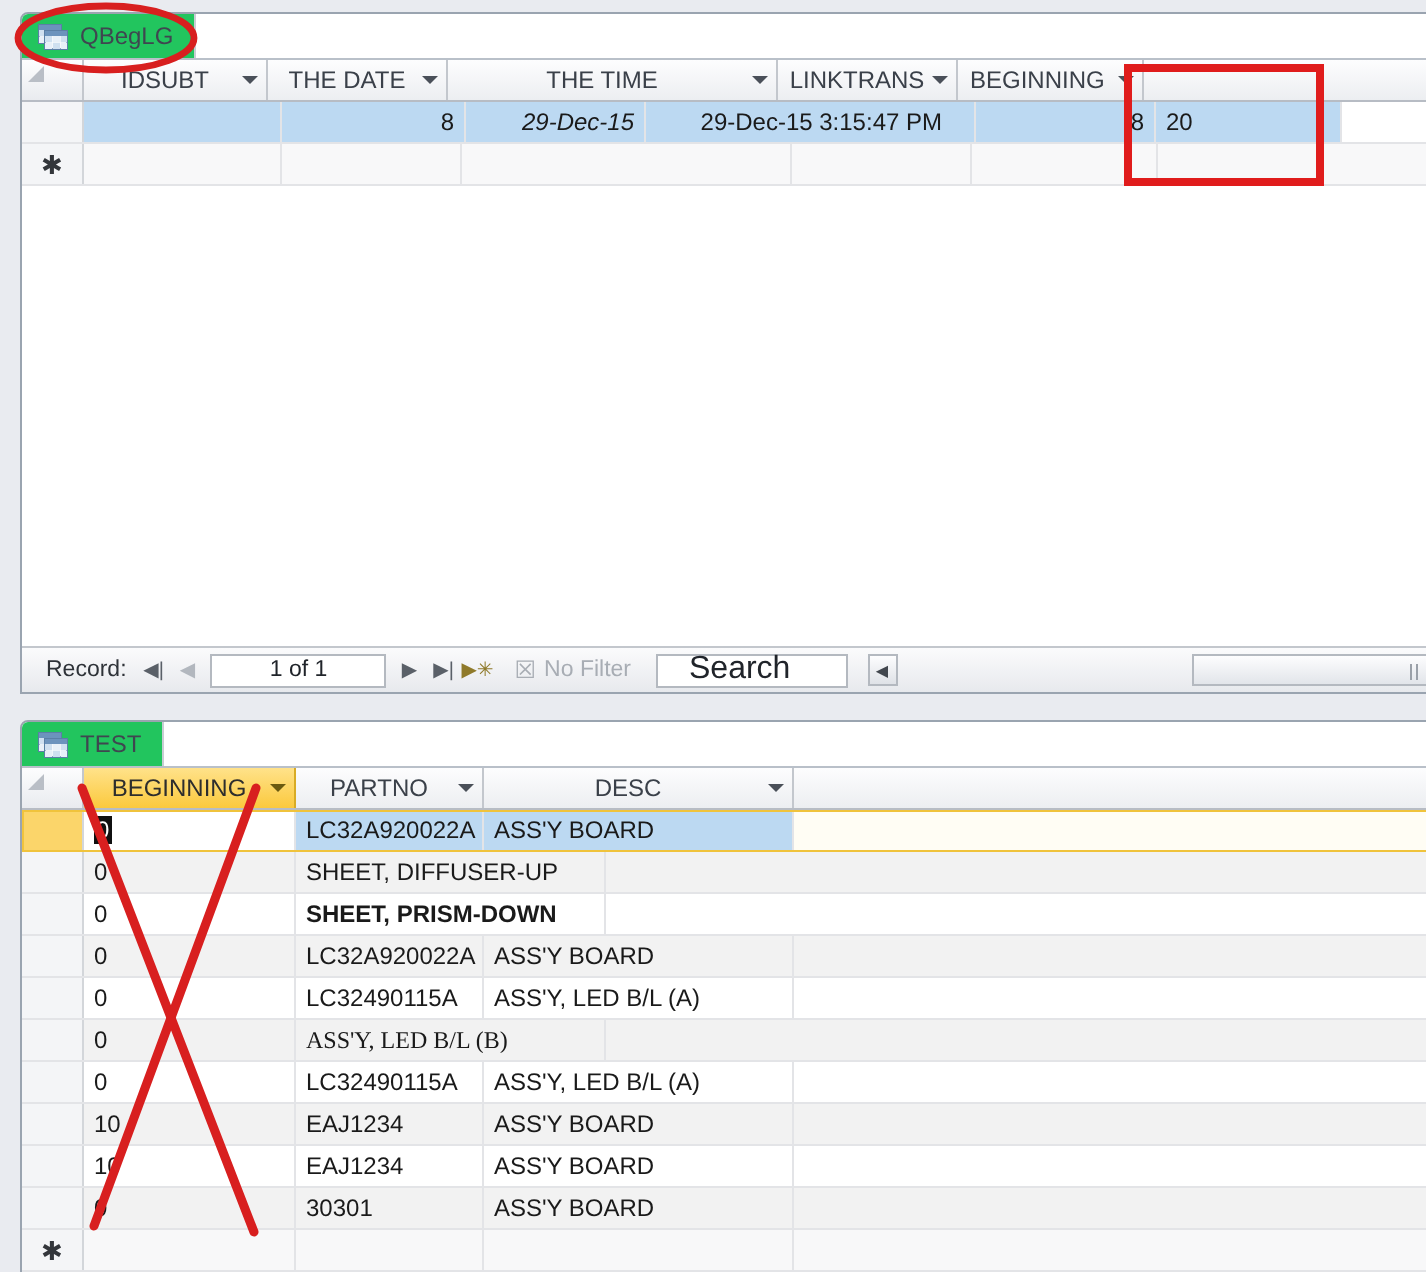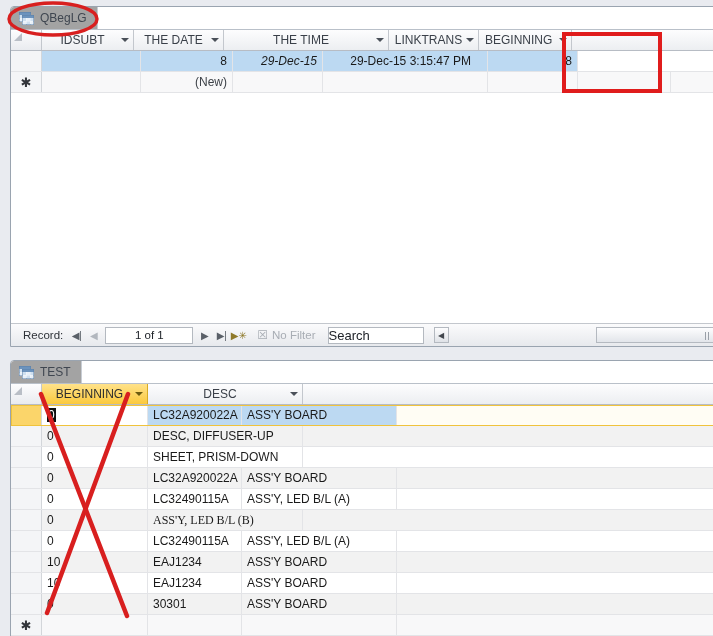--- a/index.html
+++ b/index.html
@@ -36,21 +36,21 @@
     display:flex;
     align-items:flex-end;
     border-bottom:1px solid #b9c0c9;
     box-sizing:border-box;
   }
   .tab{
     height:22px;
     display:flex;align-items:center;
     padding:0 10px 0 8px;
     gap:6px;
-    background:#a3a3a3;
+    background:#22c55e;
     border-right:1px solid #c8cdd4;
     box-sizing:border-box;
     font-size:12px;
     color:#3f4650;
     cursor:default;
   }
   .tab-icon{
     width:15px;height:13px;
     display:inline-block;
     position:relative;
@@ -186,21 +186,21 @@
     display:flex;align-items:center;gap:4px;
     margin-left:10px;color:#a8adb4;font-size:11.5px;
     white-space:nowrap;
   }
   .nav-search{
     width:96px;height:17px;
     background:#ffffff;border:1px solid #b4b9c0;
     box-sizing:border-box;
     margin-left:12px;
     display:flex;align-items:center;
-    padding-left:0;font-size:13px;color:#20242a;
+    padding-left:16px;font-size:16px;color:#20242a;
   }
   .nav-sb-left{
     margin-left:10px;
     width:15px;height:16px;
     background:linear-gradient(#fdfdfe,#dfe2e7);
     border:1px solid #b4b9c0;
     box-sizing:border-box;
     display:flex;align-items:center;justify-content:center;
     font-size:8px;color:#42474e;
   }
@@ -284,27 +284,27 @@
         <div style="flex:1 1 auto;background:linear-gradient(#fdfdfe,#eceef1);"></div>
       </div>
 
       <div class="drow sel">
         <div class="rowsel"></div>
         <div class="dcell" style="width:99px;flex:0 0 99px;"></div>
         <div class="dcell num" style="width:92px;flex:0 0 92px;">8</div>
         <div class="dcell num" style="width:90px;flex:0 0 90px;font-style:italic;">29-Dec-15</div>
         <div class="dcell num" style="width:165px;flex:0 0 165px;padding-right:16px;">29-Dec-15 3:15:47 PM</div>
         <div class="dcell num" style="width:90px;flex:0 0 90px;">8</div>
+        <div class="dcell" style="width:93px;flex:0 0 93px;">20</div>
         <div style="flex:1 1 auto;background:#ffffff;"></div>
       </div>
 
       <div class="drow newrow">
         <div class="rowsel">✱</div>
         <div class="dcell" style="width:99px;flex:0 0 99px;"></div>
-        <div class="dcell num" style="width:92px;flex:0 0 92px;">(New)</div>
         <div class="dcell" style="width:90px;flex:0 0 90px;"></div>
         <div class="dcell" style="width:165px;flex:0 0 165px;"></div>
         <div class="dcell" style="width:90px;flex:0 0 90px;"></div>
         <div class="dcell" style="width:93px;flex:0 0 93px;"></div>
         <div style="flex:1 1 auto;background:#f8f8f9;"></div>
       </div>
     </div>
 
     <div class="navbar" style="bottom:0;">
       <span class="nav-label">Record:</span>
@@ -353,48 +353,52 @@
     </div>
 
     <div class="sheet" style="top:23px;bottom:0;">
 
       <div class="hdr-row">
         <div class="selall"></div>
         <div class="hcell hl" style="width:106px;flex:0 0 106px;">
           <span>BEGINNING</span>
           <i class="caret"></i>
         </div>
+        <div class="hcell" style="width:94px;flex:0 0 94px;">
+          <span>PARTNO</span>
+          <i class="caret"></i>
+        </div>
         <div class="hcell" style="width:155px;flex:0 0 155px;text-align:right;">
           <span>DESC</span>
           <i class="caret"></i>
         </div>
         <div style="flex:1 1 auto;background:linear-gradient(#fdfdfe,#eceef1);"></div>
       </div>
 
       <div class="drow curr">
         <div class="rowsel cur"></div>
         <div class="dcell" style="width:106px;flex:0 0 106px;background:#ffffff;">
           <span class="cellsel">0</span>
         </div>
         <div class="dcell" style="width:94px;flex:0 0 94px;background:#bcd9f2;">LC32A920022A</div>
         <div class="dcell" style="width:155px;flex:0 0 155px;background:#bcd9f2;">ASS'Y BOARD</div>
         <div style="flex:1 1 auto;background:#fffdf4;"></div>
       </div>
 
       <div class="drow alt">
         <div class="rowsel"></div>
         <div class="dcell" style="width:106px;flex:0 0 106px;">0</div>
-        <div class="dcell" style="width:155px;flex:0 0 155px;">DESC, DIFFUSER-UP</div>
+        <div class="dcell" style="width:155px;flex:0 0 155px;">SHEET, DIFFUSER-UP</div>
         <div style="flex:1 1 auto;"></div>
       </div>
 
       <div class="drow">
         <div class="rowsel"></div>
         <div class="dcell" style="width:106px;flex:0 0 106px;">0</div>
-        <div class="dcell" style="width:155px;flex:0 0 155px;">SHEET, PRISM-DOWN</div>
+        <div class="dcell" style="width:155px;flex:0 0 155px;font-weight:bold;">SHEET, PRISM-DOWN</div>
         <div style="flex:1 1 auto;"></div>
       </div>
 
       <div class="drow alt">
         <div class="rowsel"></div>
         <div class="dcell" style="width:106px;flex:0 0 106px;">0</div>
         <div class="dcell" style="width:94px;flex:0 0 94px;">LC32A920022A</div>
         <div class="dcell" style="width:155px;flex:0 0 155px;">ASS'Y BOARD</div>
         <div style="flex:1 1 auto;"></div>
       </div>

